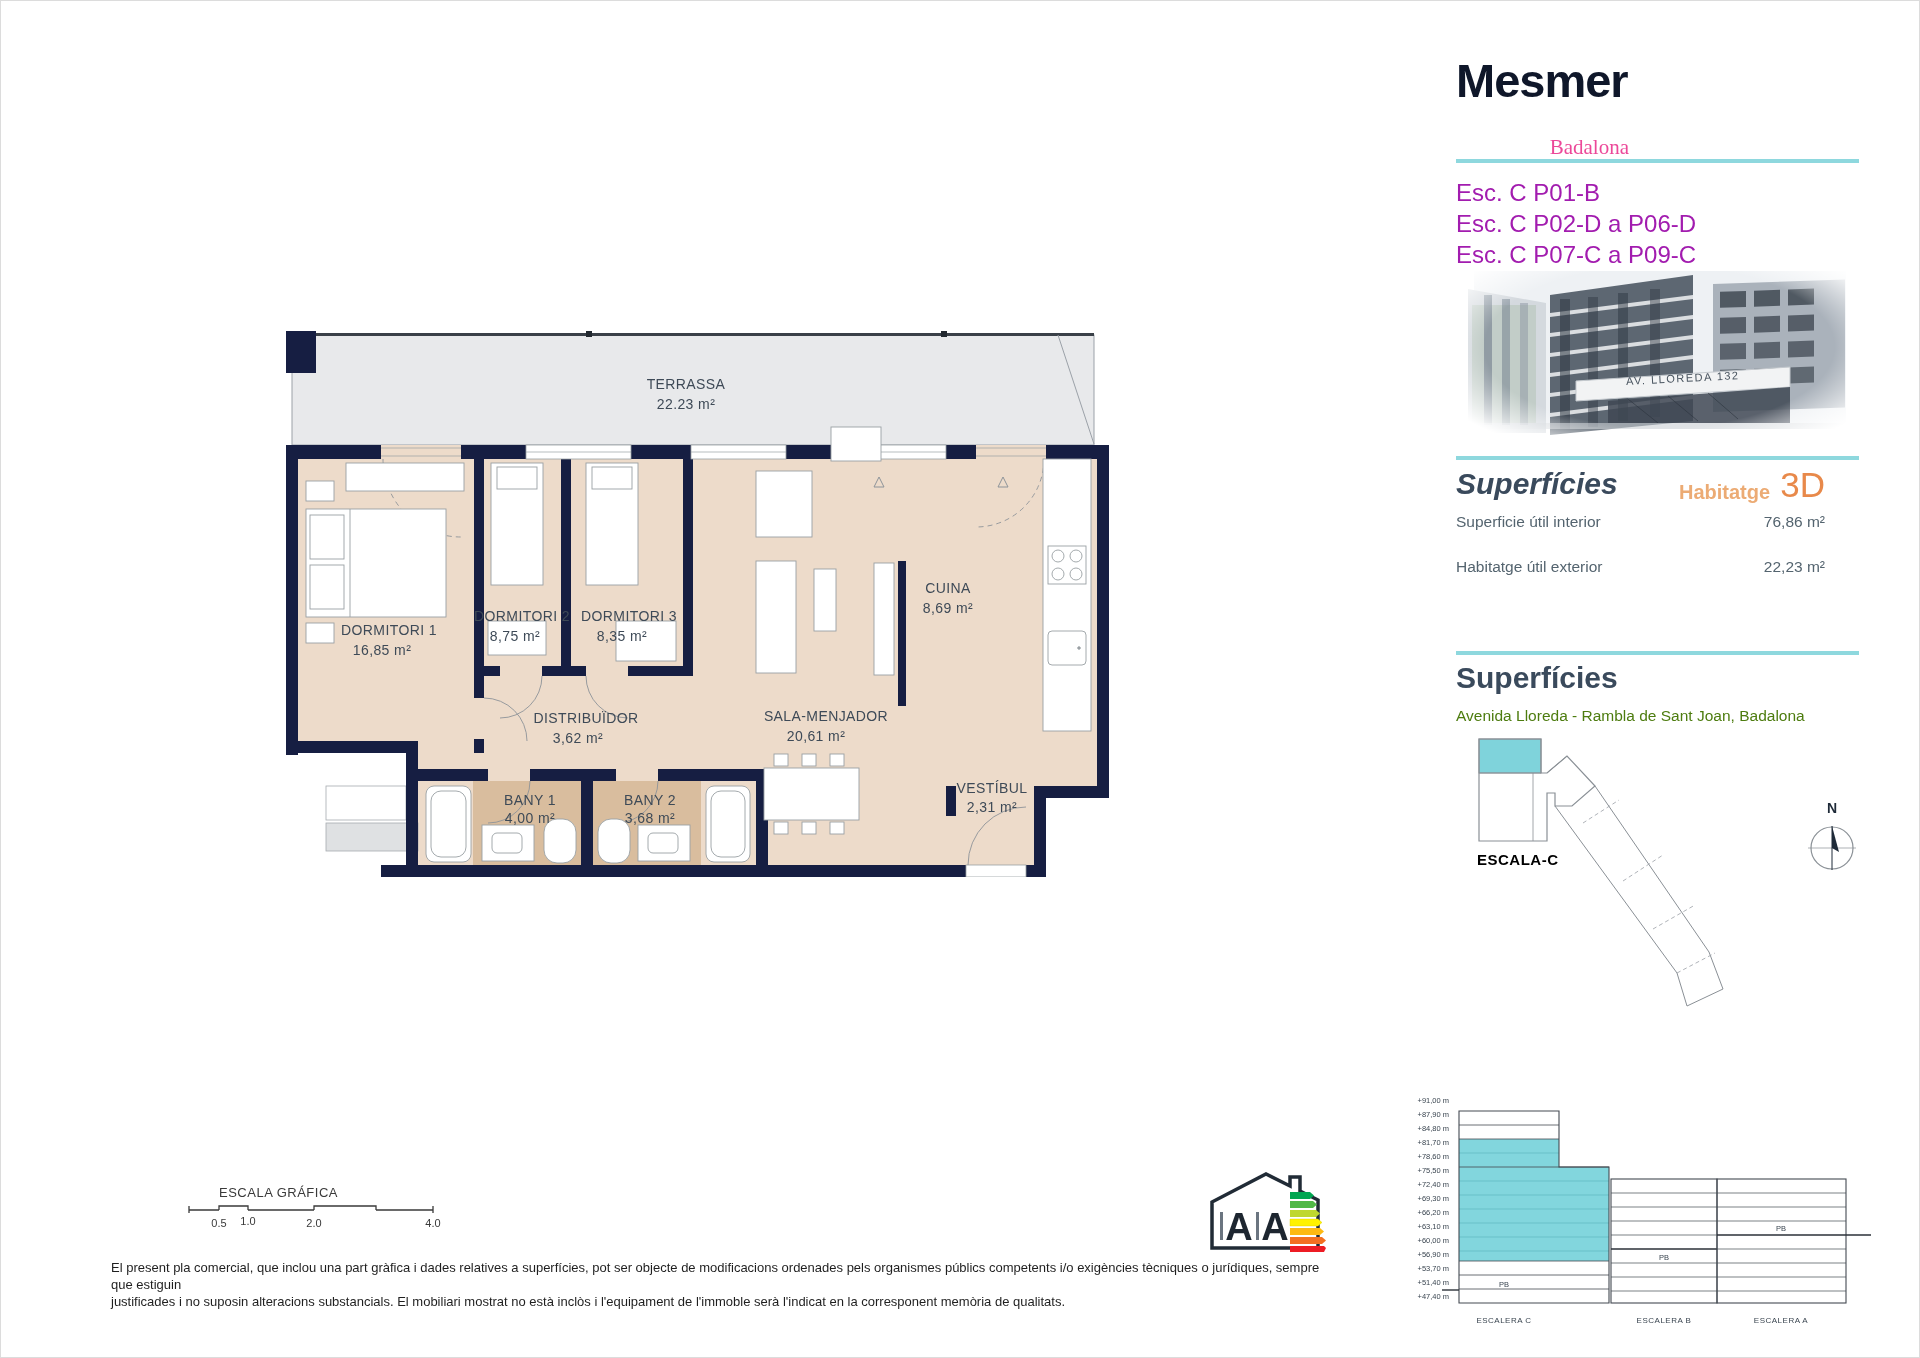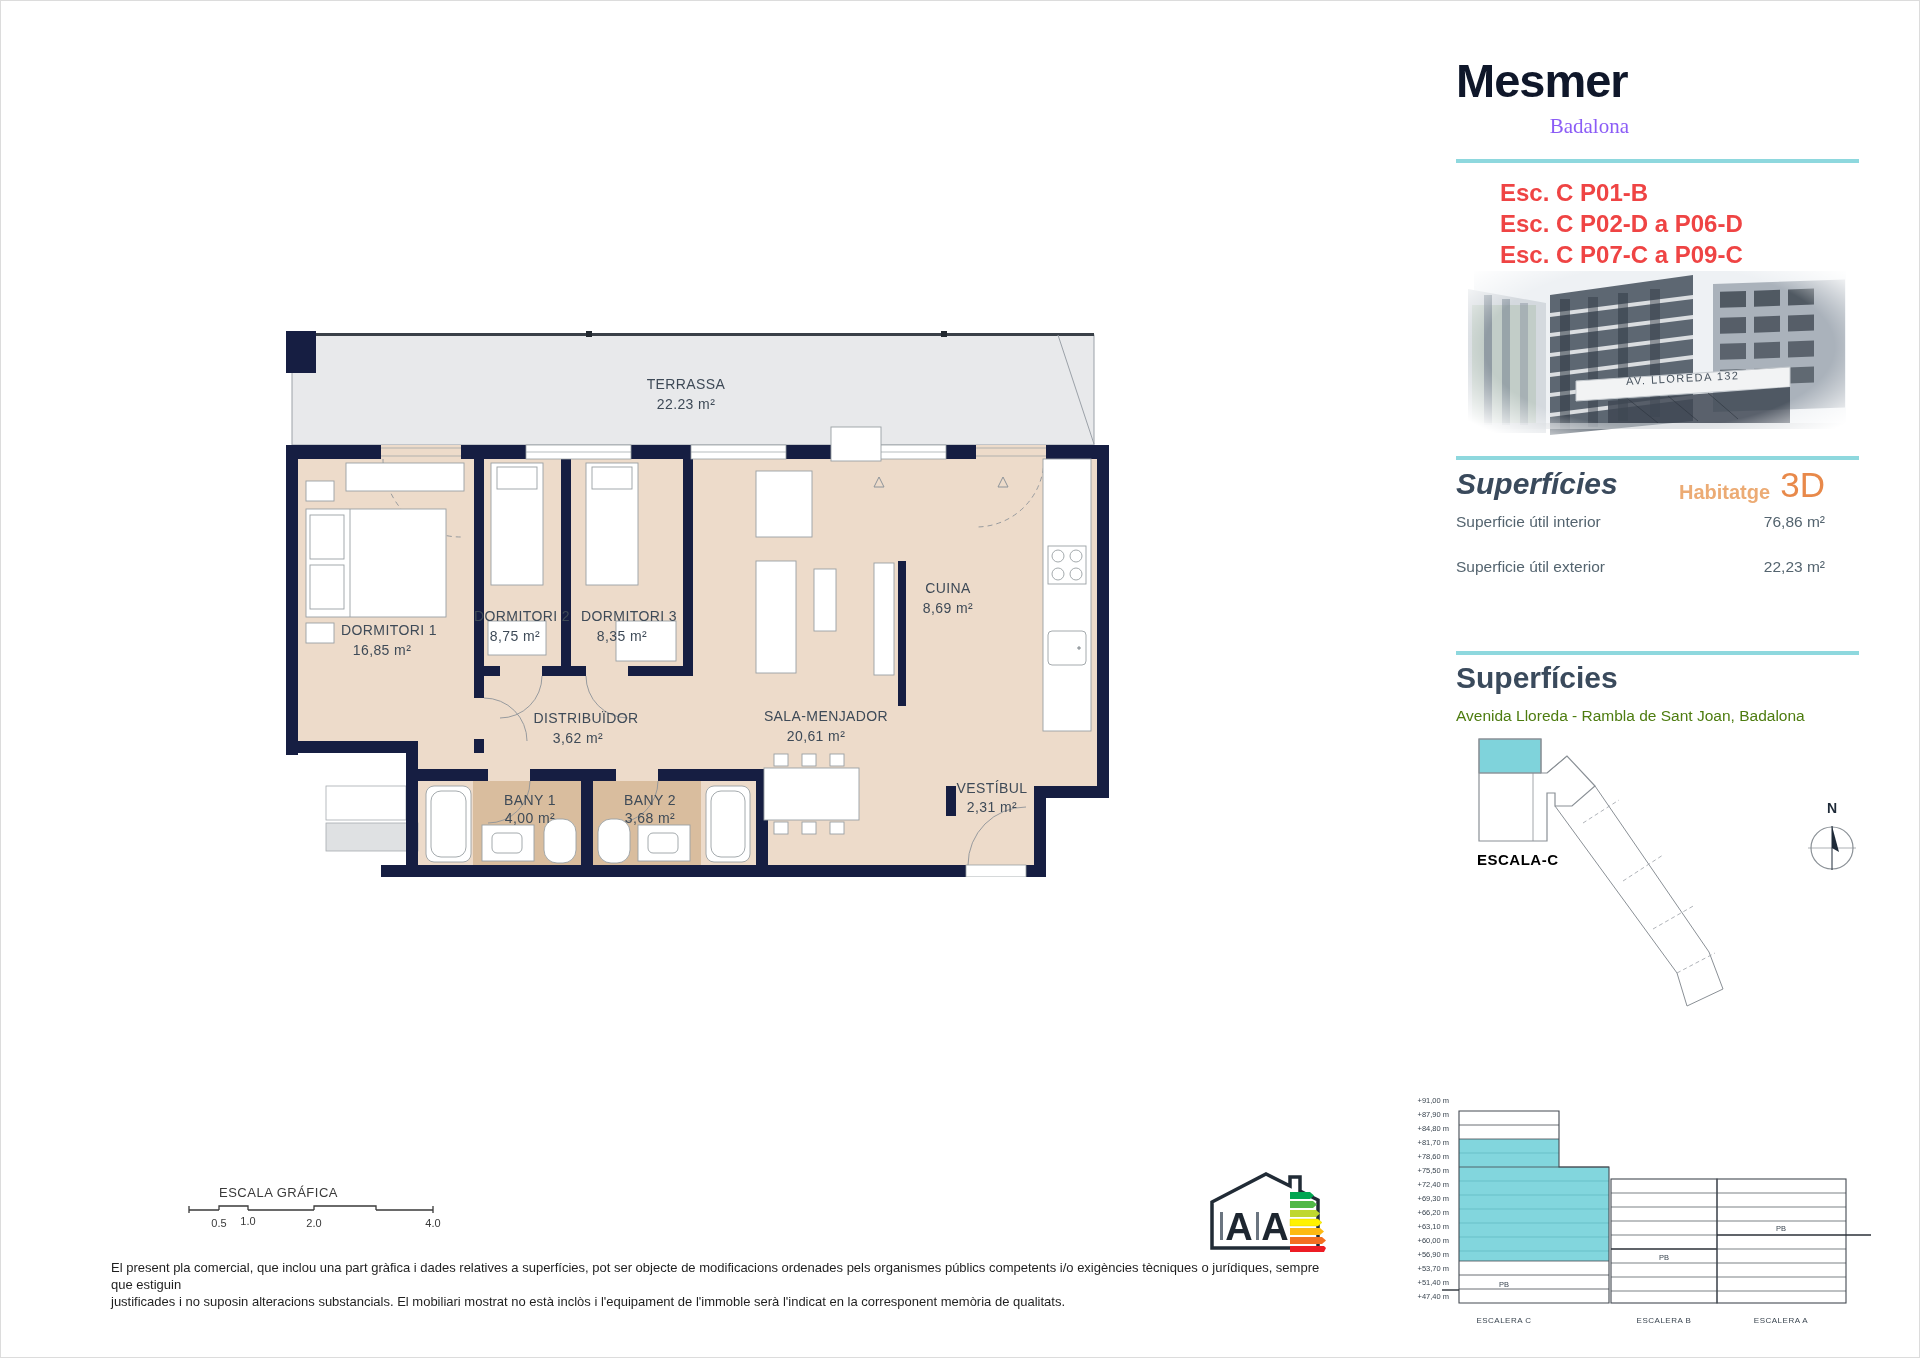--- a/index.html
+++ b/index.html
@@ -1,22 +1,22 @@
 <!DOCTYPE html>
 <html><head>
 <meta charset="utf-8">
 <style>
   html,body{margin:0;padding:0;background:#fff;}
   #canvas{position:relative;width:1920px;height:1358px;background:#fff;border:1px solid #dcdcdc;
           font-family:"Liberation Sans",sans-serif;overflow:hidden;box-sizing:border-box;}
   .abs{position:absolute;}
   .brand{font-size:47px;font-weight:bold;color:#0f172a;letter-spacing:-1px;}
-  .brand-city{font-family:"Liberation Serif",serif;font-size:21px;color:#8b5cf6;text-align:right;}
+  .brand-city{font-family:"Liberation Serif",serif;font-size:21px;color:#ec4899;text-align:right;margin-top:21px;}
   .rule{height:4px;background:#8ed8de;}
-  .esc-line{font-size:24px;font-weight:bold;color:#ef4444;line-height:31px;margin-left:44px;}
+  .esc-line{font-size:24px;font-weight:normal;color:#a21caf;line-height:31px;}
   .sec-title{font-size:30px;font-weight:bold;color:#3a4a5c;}
   .dwelling{font-size:20px;color:#ecab74;font-weight:bold;}
   .dwelling-type{font-size:35px;color:#e8894a;}
   .srow-label{font-size:15.5px;color:#54646f;}
   .srow-value{font-size:15.5px;color:#54646f;text-align:right;}
   .address{font-size:15.5px;color:#4d7c0f;}
   .stair-label{font-size:15px;font-weight:bold;color:#27313c;letter-spacing:.5px;}
   .scalebar-title{font-size:13px;color:#3a3a3a;letter-spacing:.5px;}
   .disclaimer{font-size:13px;color:#1f1f1f;line-height:17px;}
   svg text{font-family:"Liberation Sans",sans-serif;}
@@ -97,21 +97,21 @@
     </svg>
   </div>
 
   <div class="abs rule" style="left:1455px;top:455px;width:403px;"></div>
   <div class="abs sec-title" style="left:1455px;top:466px;font-style:italic;">Superfícies</div>
   <div class="abs dwelling" style="left:1678px;top:480px;text-align:right;">Habitatge</div>
   <div class="abs dwelling-type" style="left:1778px;top:464px;width:46px;text-align:right;">3D</div>
 
   <div class="abs srow-label" style="left:1455px;top:512px;">Superficie útil interior</div>
   <div class="abs srow-value" style="left:1700px;top:512px;width:124px;">76,86 m²</div>
-  <div class="abs srow-label" style="left:1455px;top:557px;">Superficie útil exterior</div>
+  <div class="abs srow-label" style="left:1455px;top:557px;">Habitatge útil exterior</div>
   <div class="abs srow-value" style="left:1700px;top:557px;width:124px;">22,23 m²</div>
 
   <div class="abs rule" style="left:1455px;top:650px;width:403px;"></div>
   <div class="abs sec-title" style="left:1455px;top:660px;">Superfícies</div>
   <div class="abs address" style="left:1455px;top:706px;">Avenida Lloreda - Rambla de Sant Joan, Badalona</div>
 
   <div class="abs" style="left:1470px;top:722px;">
     <svg width="260" height="335" viewBox="0 0 260 335">
       <rect x="8" y="16" width="62" height="34" fill="#7fd3db" stroke="#8a9096" stroke-width="1"></rect>
       <path d="M8,16 H70 V50 H76 L96,33 L124,63 L101,83 L84,83 L84,70 L76,70 L76,118 H8 Z" fill="none" stroke="#8a9096" stroke-width="1.2"></path>

